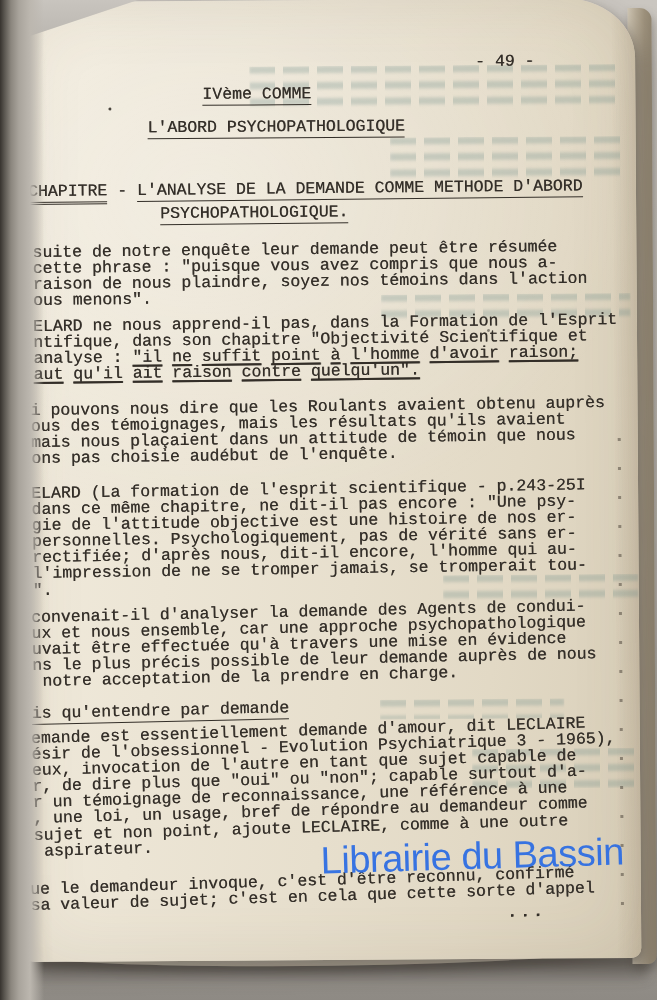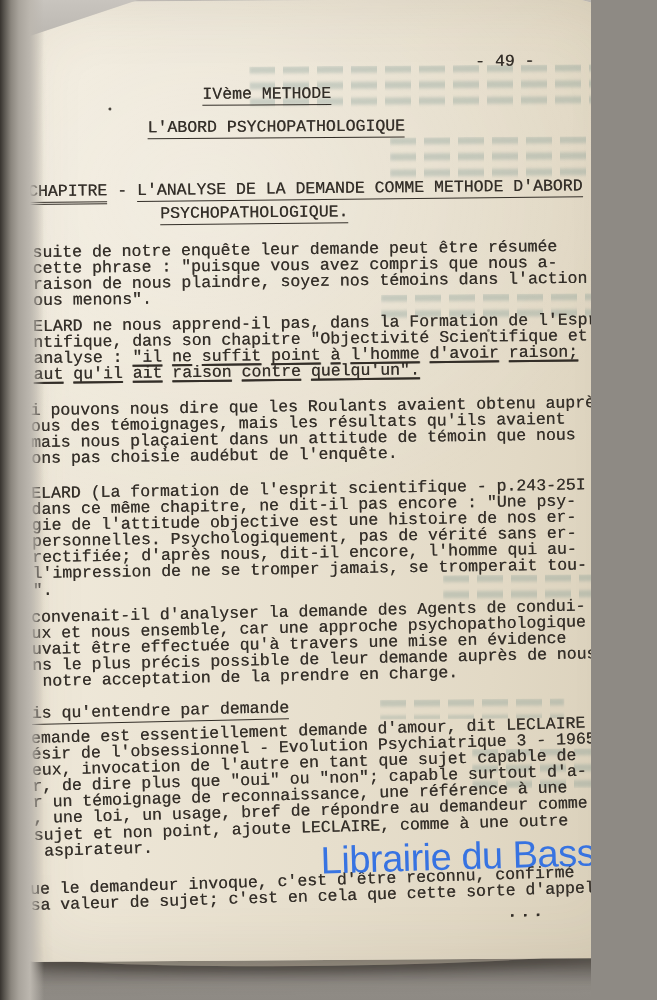--- a/index.html
+++ b/index.html
@@ -1,18 +1,18 @@
 <!DOCTYPE html>
 <html><head>
 <meta charset="utf-8">
 <style>
   html,body{margin:0;padding:0;}
   body{width:657px;height:1000px;background:#8e8a84;font-family:"Liberation Mono",monospace;}
 
-  .photo{position:relative;width:591px;height:1000px;overflow:hidden;
+  .photo{position:relative;width:657px;height:1000px;overflow:hidden;
     background:linear-gradient(180deg,#cac6c0 0%,#c2beb8 50%,#b6b2ac 75%,#a29e98 87%,#8e8a84 100%);}
 
   
   .stack{position:absolute;left:630px;top:8px;width:24px;height:956px;z-index:1;
     background:linear-gradient(90deg,#cfc6b4 0%,#b4a995 35%,#9c907b 70%,#8f8470 100%);
     border-radius:0 12px 8px 0;transform:rotate(-0.3deg);box-shadow:2px 6px 10px rgba(70,65,58,.4);}
 
   
   .floor-shadow{position:absolute;left:6px;top:956px;width:642px;height:28px;z-index:0;
     background:linear-gradient(180deg,rgba(62,58,52,.55),rgba(62,58,52,0));filter:blur(4px);}
@@ -104,21 +104,21 @@
     <div class="ghost g3"></div>
     <div class="ghost g4"></div>
     <div class="ghost g5"></div>
     <div class="ghost g6"></div>
     <div class="dots"></div>
     <div class="speck sp1"></div>
     <div class="speck sp2"></div>
 
     <div class="tw pageno">- 49 -</div>
 
-    <div class="tw part-title"><span class="u1">IVème METHODE</span></div>
+    <div class="tw part-title"><span class="u1">IVème COMME</span></div>
 
     <div class="tw part-subtitle"><span class="u1">L'ABORD PSYCHOPATHOLOGIQUE</span></div>
 
     <div class="tw chap1"><span class="udbl">CHAPITRE</span><span> - </span><span class="u1">L'ANALYSE DE LA DEMANDE COMME METHODE D'ABORD</span></div>
 
     <div class="tw chap2"><span class="u1">PSYCHOPATHOLOGIQUE.</span></div>
 
     <div class="tw p1"><div class="tl">suite de notre enquête leur demande peut être résumée</div><div class="tl">cette phrase : "puisque vous avez compris que nous a-</div><div class="tl">raison de nous plaindre, soyez nos témoins dans l'action</div><div class="tl">ous menons".</div></div>
     <div class="tw p2"><div class="tl">ELARD ne nous apprend-il pas, dans la Formation de l'Esprit</div><div class="tl">ntifique, dans son chapitre "Objectivité Scientifique et</div><div class="tl">analyse : <span class="uw">"il</span> <span class="uw">ne</span> <span class="uw">suffit</span> <span class="uw">point</span> <span class="uw">à</span> <span class="uw">l'homme</span> <span class="uw">d'avoir</span> <span class="uw">raison;</span></div><div class="tl"><span class="uw">aut</span> <span class="uw">qu'il</span> <span class="uw">ait</span> <span class="uw">raison</span> <span class="uw">contre</span> <span class="uw">quelqu'un".</span></div></div>
     <div class="tw p3"><div class="tl">i pouvons nous dire que les Roulants avaient obtenu auprès</div><div class="tl">ous des témoignages, mais les résultats qu'ils avaient</div><div class="tl">mais nous plaçaient dans un attitude de témoin que nous</div><div class="tl">ons pas choisie audébut de l'enquête.</div></div>

